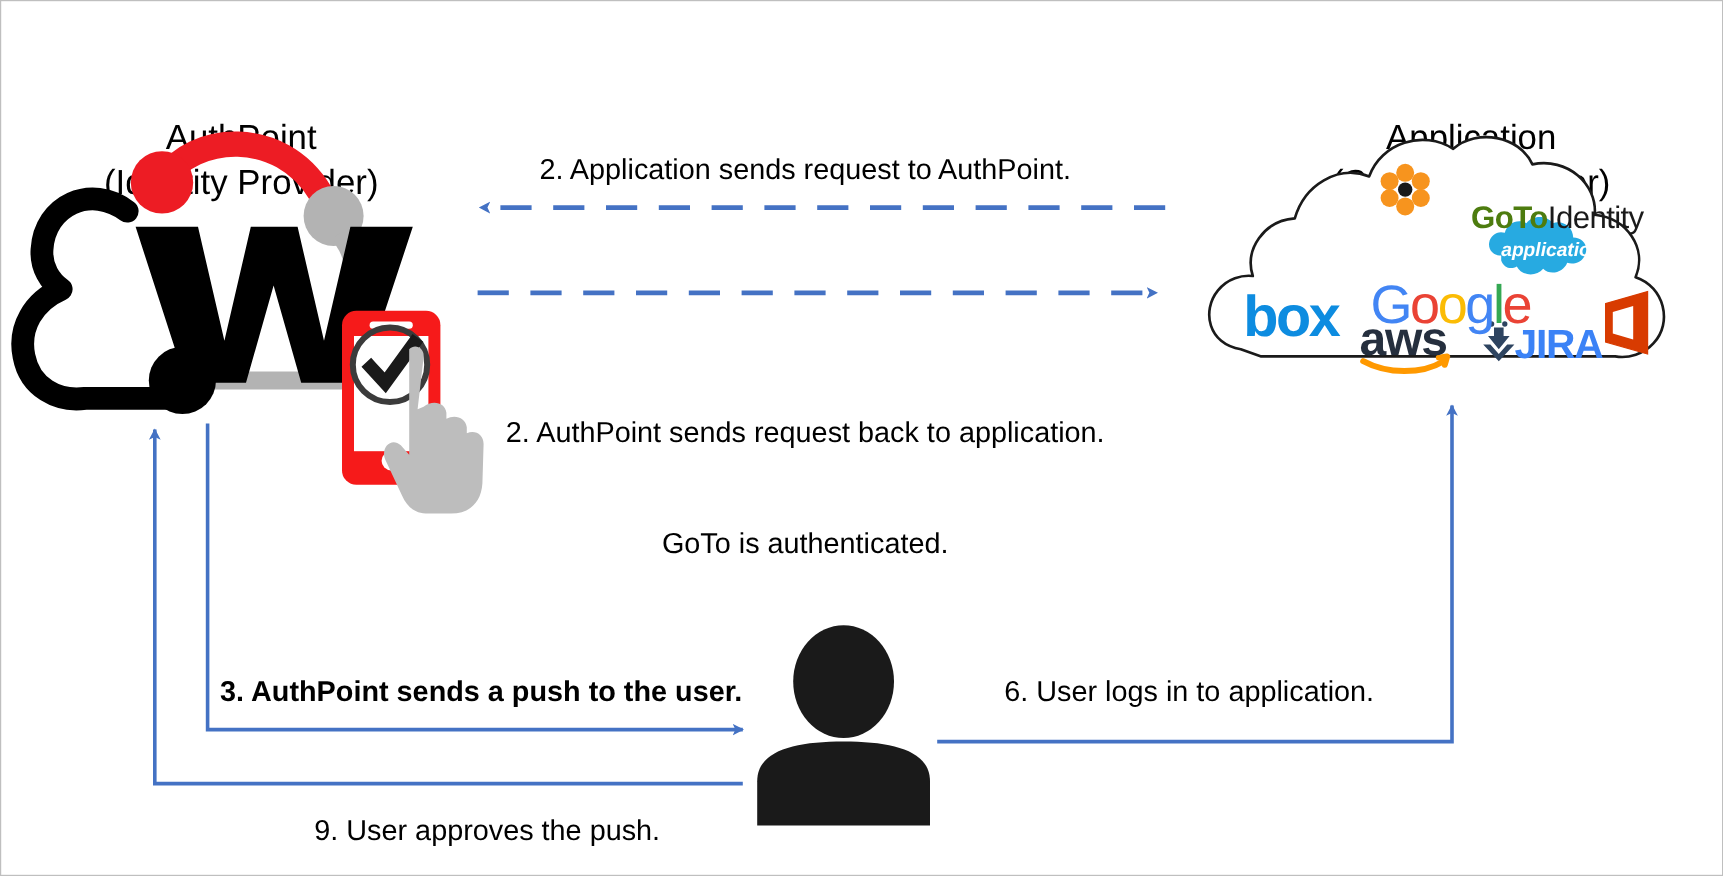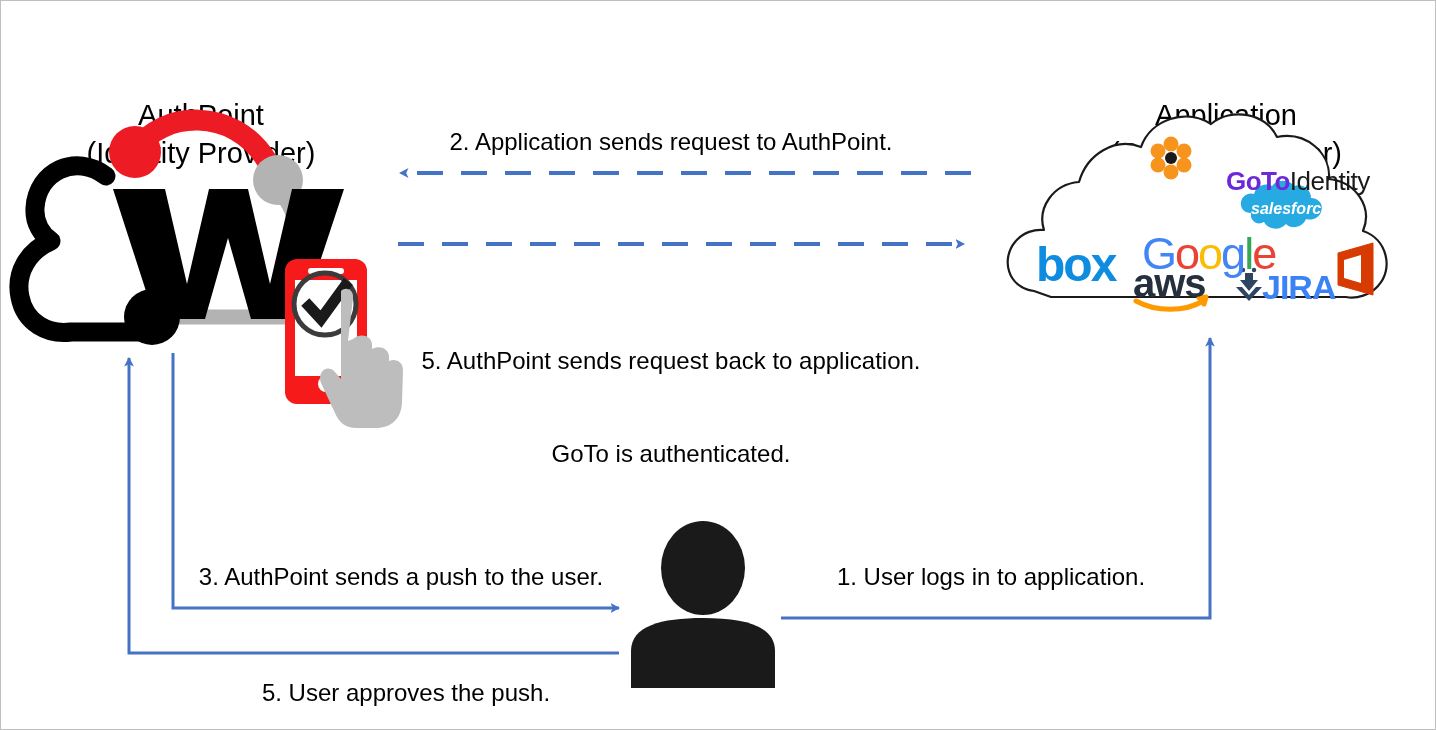--- a/index.html
+++ b/index.html
@@ -42,46 +42,46 @@
     line-height: 1.28;
     font-family: "Liberation Sans", sans-serif;
     text-align: center;
     white-space: pre;
     margin-top: 12px;
   }
   #hdr-idp { left: 40px; top: 18px; width: 320px; }
   #hdr-sp  { left: 1060px; top: 18px; width: 330px; }
   #lbl-2 { left: 380px; top: 114px; width: 580px; }
   #lbl-5 { left: 375px; top: 272px; width: 590px; }
-  #lbl-3 { left: 165px; top: 549px; width: 470px; }
+  #lbl-3 { left: 165px; top: 549px; width: 470px; font-weight: bold; }
   #lbl-4 { left: 190px; top: 665px; width: 430px; }
   #lbl-1 { left: 800px; top: 549px; width: 380px; }
 </style>
 </head>
 <body>
 
 <div id="canvas">
 
   <div class="hdr" id="hdr-idp">
     <div>AuthPoint
 (Identity Provider)</div>
   </div>
   <div class="hdr" id="hdr-sp">
     <div>Application
 (Service Provider)</div>
   </div>
 
   <div class="steplabel" id="lbl-2">2. Application sends request to AuthPoint.</div>
   <div class="steplabel" id="lbl-5">
-    <div>5. AuthPoint sends request back to application.</div>
+    <div>2. AuthPoint sends request back to application.</div>
     <div>GoTo is authenticated.</div>
   </div>
   <div class="steplabel" id="lbl-3">3. AuthPoint sends a push to the user.</div>
-  <div class="steplabel" id="lbl-4">5. User approves the push.</div>
-  <div class="steplabel" id="lbl-1">1. User logs in to application.</div>
+  <div class="steplabel" id="lbl-4">9. User approves the push.</div>
+  <div class="steplabel" id="lbl-1">6. User logs in to application.</div>
 
   <svg class="diagram-svg" viewBox="0 0 1436 730">
     <defs>
       <marker id="ah-blue" markerWidth="11" markerHeight="11" refX="8.5" refY="5.5" orient="auto" markerUnits="userSpaceOnUse">
         <path d="M0,0.6 L9.5,5.5 L0,10.4 L2.3,5.5 Z" fill="#4472C4"></path>
       </marker>
       <marker id="ah-blue-l" markerWidth="11" markerHeight="11" refX="8.5" refY="5.5" orient="auto" markerUnits="userSpaceOnUse">
         <path d="M0,0.6 L9.5,5.5 L0,10.4 L2.3,5.5 Z" fill="#4472C4"></path>
       </marker>
     </defs>
@@ -204,28 +204,28 @@
     <line x1="397" y1="243" x2="963" y2="243" stroke="#4472C4" stroke-width="4" stroke-dasharray="26 18" marker-end="url(#ah-blue)"></line>
 
     <path d="M780,617 L1209,617 L1209,337" fill="none" stroke="#4472C4" stroke-width="3" marker-end="url(#ah-blue)"></path>
 
     <path d="M172,352 L172,607 L618,607" fill="none" stroke="#4472C4" stroke-width="3" marker-end="url(#ah-blue)"></path>
 
     <path d="M618,652 L128,652 L128,357" fill="none" stroke="#4472C4" stroke-width="3" marker-end="url(#ah-blue)"></path>
   </svg>
 
   <div style="position:absolute;left:1196px;top:141px;font-size:26px;line-height:1;white-space:pre;">
-    <span style="font-weight:bold;color:#6d28d9;letter-spacing:-0.5px;">GoTo</span><span style="font-weight:normal;color:#1A1A1A;letter-spacing:-0.5px;">Identity</span>
+    <span style="font-weight:bold;color:#4d7c0f;letter-spacing:-0.5px;">GoTo</span><span style="font-weight:normal;color:#1A1A1A;letter-spacing:-0.5px;">Identity</span>
   </div>
 
   <div style="position:absolute;left:1099px;top:185px;font-size:45px;line-height:1;letter-spacing:-2px;white-space:pre;font-family:'Liberation Sans',sans-serif;">
     <span style="color:#4285F4;">G</span><span style="color:#EA4335;">o</span><span style="color:#FBBC05;">o</span><span style="color:#4285F4;">g</span><span style="color:#34A853;">l</span><span style="color:#EA4335;">e</span>
   </div>
 
-  <div style="position:absolute;left:1250px;top:200px;width:72px;text-align:center;color:#FFFFFF;font-size:16px;line-height:1;font-style:italic;font-weight:600;">salesforce</div>
+  <div style="position:absolute;left:1250px;top:200px;width:72px;text-align:center;color:#FFFFFF;font-size:16px;line-height:1;font-style:italic;font-weight:600;">application</div>
 
   <div style="position:absolute;left:1035px;top:240px;color:#0D8CE0;font-size:48px;line-height:1;font-weight:bold;letter-spacing:-2px;">box</div>
 
   <div style="position:absolute;left:1132px;top:262px;color:#252F3E;font-size:40px;line-height:1;font-weight:bold;letter-spacing:-1px;text-align:right;">aws</div>
 
   <div style="position:absolute;left:1261px;top:269px;color:#3b82f6;font-size:34px;line-height:1;font-weight:bold;letter-spacing:-1px;">JIRA</div>
 
 </div>
 
 </body></html>

